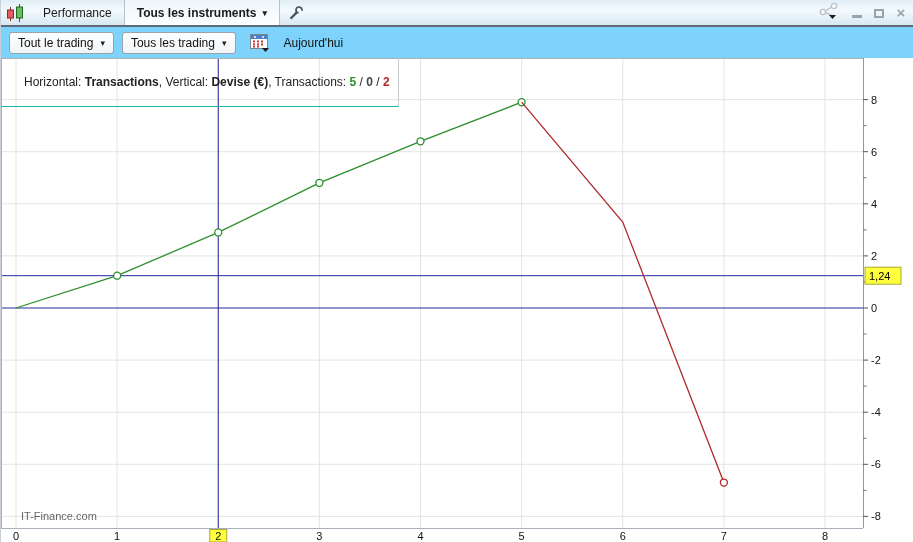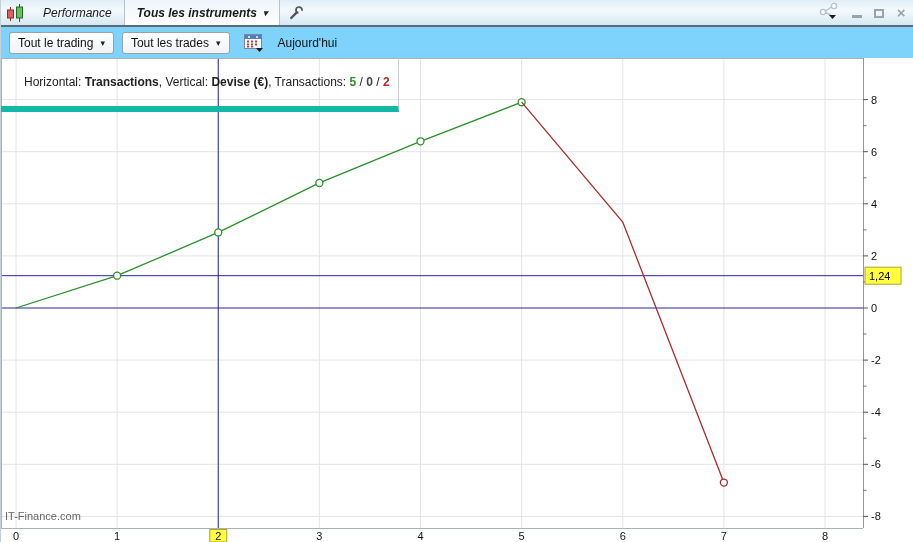--- a/index.html
+++ b/index.html
@@ -8,21 +8,21 @@
   #app {
     position: relative; width: 913px; height: 542px;
     background:#fff; overflow:hidden; border-left:1px solid #c7d0d8;
   }
 
   
   .tabbar {
     position:absolute; top:0; left:0; width:913px; height:27px;
     background: linear-gradient(#e0edf6, #f3fafd 40%, #d8e7f2);
     border-bottom:2px solid #5e6b75;
-    display:flex; align-items:stretch;font-style:italic;
+    display:flex; align-items:stretch;
   }
   .candle-wrap { display:flex; align-items:center; padding:0 6px 0 4px; }
   .tab { display:flex; align-items:center; padding:0 12px; font-size:12px; color:#1a1a1a; cursor:default; }
   .tab.active {
     font-weight:bold;
     background: linear-gradient(#eef6fb, #fdfeff);
     border-left:1px solid #b5c2cc; border-right:1px solid #b5c2cc;
   }
   .tab .caret { font-size:9px; margin-left:6px; color:#222; }
   .wrench-wrap { display:flex; align-items:center; padding:0 8px; }
@@ -48,29 +48,29 @@
   .today-label { font-size:12px; color:#111; margin-left:4px; }
 
   
   .chart {
     position:absolute; top:58px; left:0; width:913px; height:484px; background:#fff;
   }
   .chart svg { position:absolute; top:0; left:0; }
   .chart-header {
     position:absolute; top:0; left:0; padding:3px 8px 3px 3px;
     font-size:12px; color:#222; white-space:pre;
-    border-right:1px solid #c9ced3; border-bottom:6px solid #14b8a6;
+    border-right:1px solid #c9ced3; border-bottom:1px solid #14b8a6;
     background:transparent;
   }
   .chart-header .bold { font-weight:bold; }
   .chart-header .win { font-weight:bold; color:#2d8f2d; }
   .chart-header .flat { font-weight:bold; color:#444; }
   .chart-header .loss { font-weight:bold; color:#b02b2b; }
   .watermark {
-    position:absolute; left:4px; top:452px; font-size:11px; color:#666;
+    position:absolute; left:20px; top:452px; font-size:11px; color:#666;
   }
 </style>
 </head>
 <body>
 
 <div id="app">
 
   <div class="tabbar">
     <span class="candle-wrap">
       <svg width="20" height="20" viewBox="0 0 20 20">
@@ -108,21 +108,21 @@
       <span class="winbtn closex">×</span>
     </div>
   </div>
 
   <div class="toolbar">
     <div class="dd-btn">
       <span>Tout le trading</span>
       <span class="caret">▾</span>
     </div>
     <div class="dd-btn">
-      <span>Tout les trades</span>
+      <span>Tous les trading</span>
       <span class="caret">▾</span>
     </div>
     <span class="cal-wrap">
       <svg width="22" height="20" viewBox="0 0 22 20">
         <rect x="0.5" y="1.5" width="17" height="14" fill="#ffffff" stroke="#7a8691"></rect>
         <rect x="1" y="2" width="16" height="4" fill="#4d7fc4"></rect>
         <circle cx="5" cy="4" r="1" fill="#fff"></circle>
         <circle cx="13" cy="4" r="1" fill="#fff"></circle>
         <g fill="#cc3333">
           <rect x="3" y="7.5" width="2" height="2"></rect>

